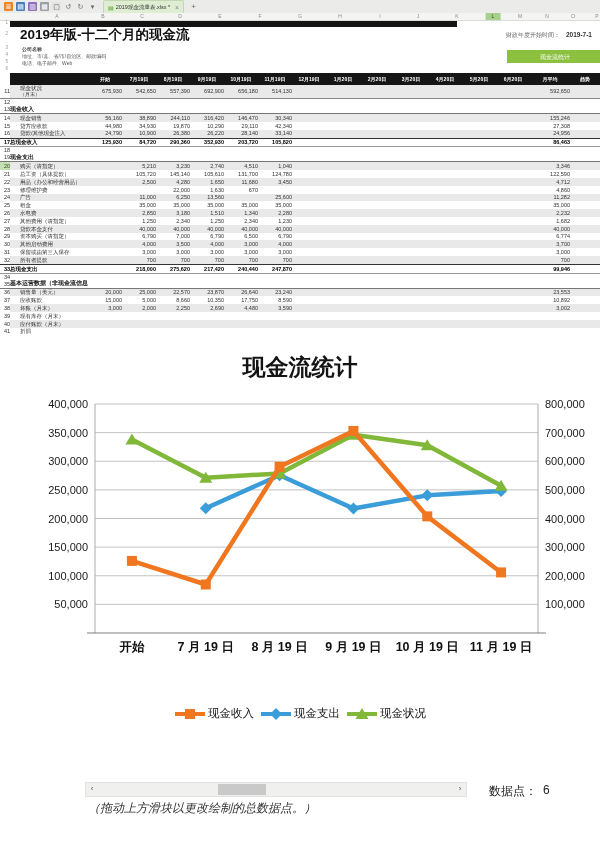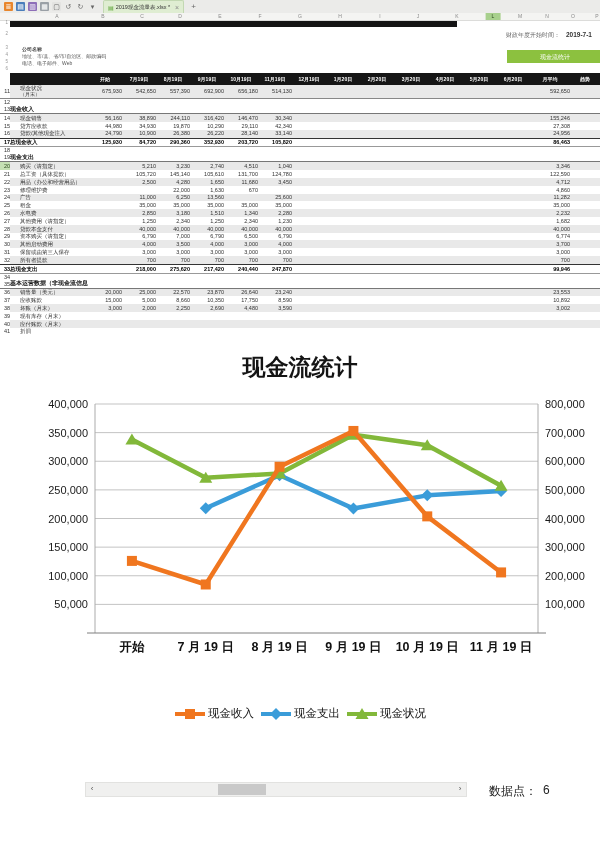--- a/index.html
+++ b/index.html
@@ -122,20 +122,21 @@
       <span class="gutnum" style="top: 20px;">1</span>
       <span class="gutnum" style="top: 31px;">2</span>
       <span class="gutnum" style="top: 45px;">3</span>
       <span class="gutnum" style="top: 52px;">4</span>
       <span class="gutnum" style="top: 59px;">5</span>
       <span class="gutnum" style="top: 66px;">6</span>
       <span class="gutnum" style="top: 75px;">7</span>
     </div>
 
   <div class="row1band"></div>
+  <div class="doctitle">2019年版-十二个月的现金流</div>
   <div class="fiscal">
     <span>财政年度开始时间：</span><b>2019-7-1</b>
   </div>
   <div class="company">公司名称</div>
   <div class="addr">地址、市/县、省/市/自治区、邮政编码</div>
   <div class="contact">电话、电子邮件、Web</div>
   <button class="statsbtn">现金流统计</button>
 
   <table class="sheet" id="sheettable">
       <colgroup>
@@ -807,14 +808,15 @@
       </span>
     </div>
 
   <div class="scrollwrap">
     <span class="sarrow l">‹</span>
     <span class="thumb"></span>
     <span class="sarrow r">›</span>
   </div>
   <div class="pointslab">数据点：</div>
   <div class="pointsval">6</div>
+  <div class="hint">（拖动上方滑块以更改绘制的总数据点。）</div>
 
 </div>
 
 </body></html>

